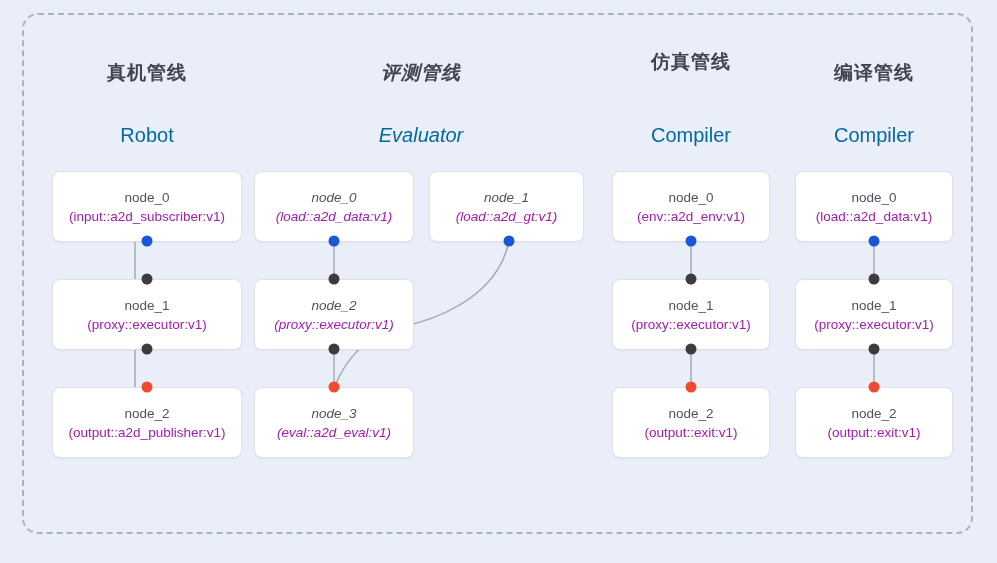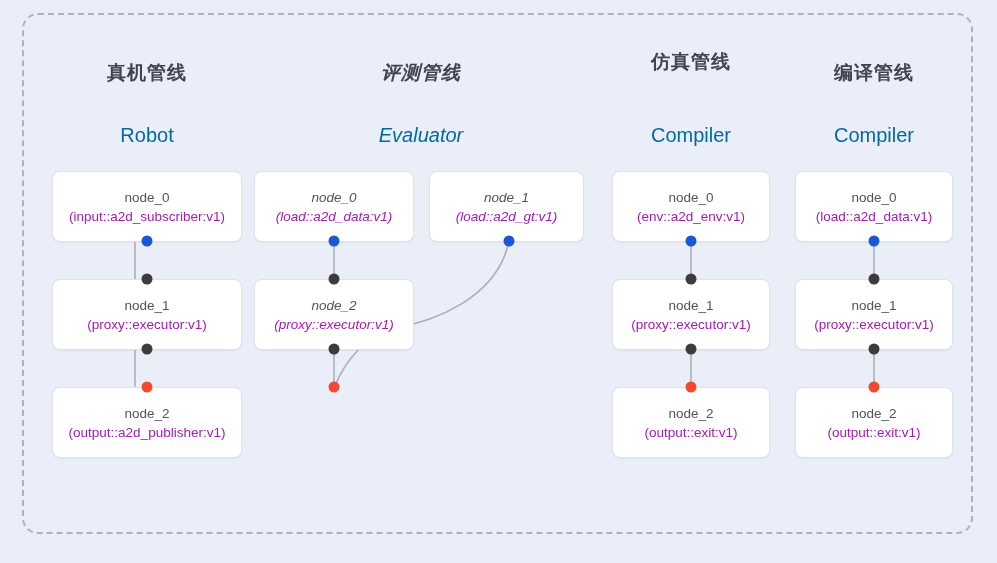--- a/index.html
+++ b/index.html
@@ -160,20 +160,24 @@
     <div class="node-box" style="left:175px; top:171px; width:155px; height:71px;">
       <div class="node-name">node_1</div>
       <div class="node-type">(load::a2d_gt:v1)</div>
     </div>
 
     <div class="node-box" style="left:0px; top:279px; width:160px; height:71px;">
       <div class="node-name">node_2</div>
       <div class="node-type">(proxy::executor:v1)</div>
     </div>
 
+    <div class="node-box" style="left:0px; top:387px; width:160px; height:71px;">
+      <div class="node-name">node_3</div>
+      <div class="node-type">(eval::a2d_eval:v1)</div>
+    </div>
 
     <div class="port port-blue" style="left:80px; top:241px;"></div>
     <div class="port port-blue" style="left:255px; top:241px;"></div>
     <div class="port port-black" style="left:80px; top:279px;"></div>
     <div class="port port-black" style="left:80px; top:349px;"></div>
     <div class="port port-red" style="left:80px; top:387px;"></div>
   </div>
 
   <div class="column" style="left:612px; width:158px; height:563px;">
     <div class="col-title" style="top:49px;">仿真管线</div>

